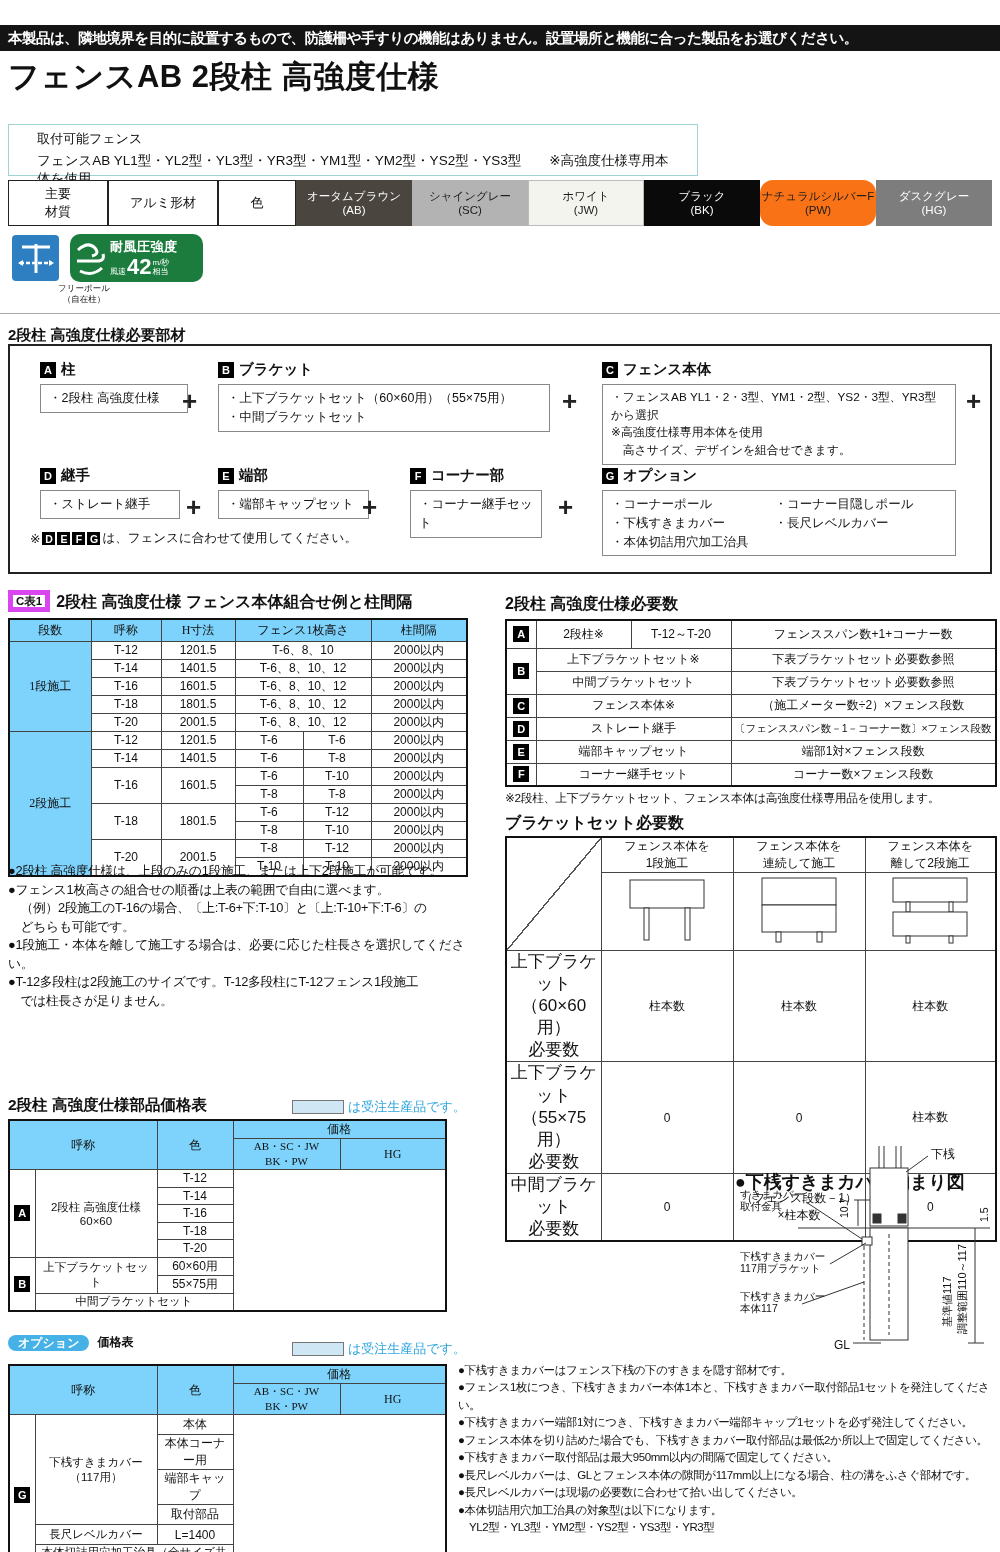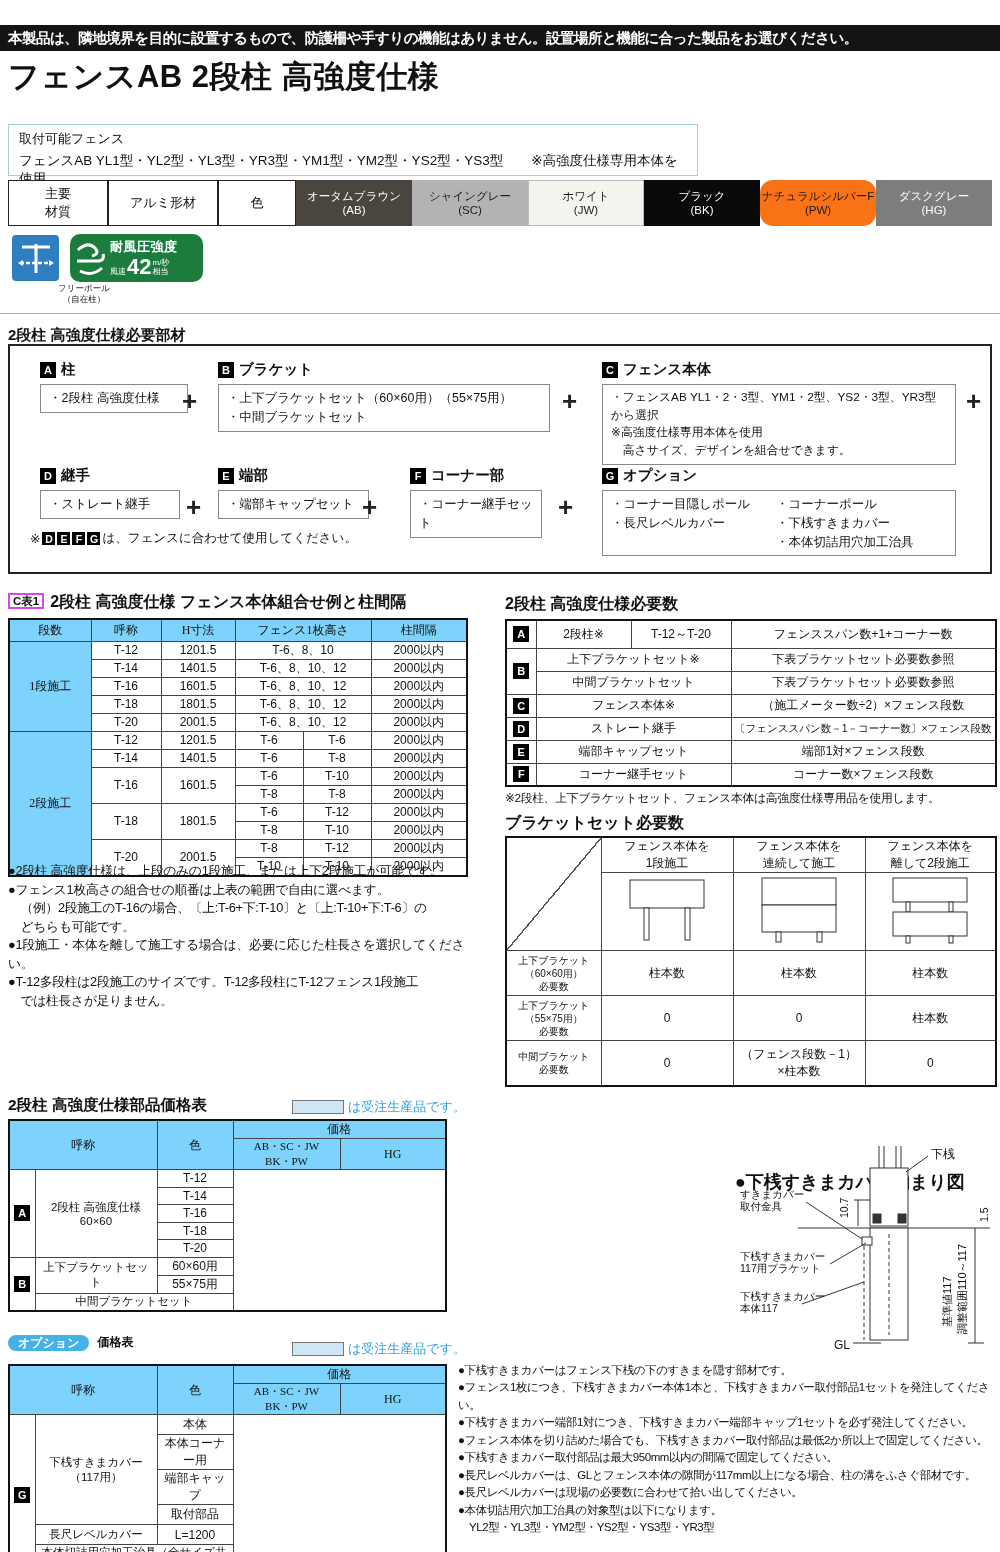--- a/index.html
+++ b/index.html
@@ -4,21 +4,21 @@
 <style>
   html,body{margin:0;padding:0;background:#fff;}
   body{width:1000px;height:1552px;position:relative;overflow:hidden;
        font-family:"Liberation Sans","DejaVu Sans",sans-serif;color:#111;}
   .abs{position:absolute;}
   
   .topbar{left:0;top:25px;width:1000px;height:26px;background:#141414;color:#fff;
           font-size:14.5px;font-weight:bold;line-height:26px;padding-left:8px;box-sizing:border-box;letter-spacing:-0.5px;white-space:nowrap;}
   .pagetitle{left:8px;top:56px;font-size:31px;font-weight:900;letter-spacing:0.5px;}
   .compat{left:8px;top:124px;width:690px;height:52px;border:1px solid #9fd2d2;box-sizing:border-box;
-          padding:5px 10px;font-size:13px;}
+          padding:5px 28px;font-size:13px;}
   .compat .l2{margin-top:4px;font-size:13.5px;}
   .compat .note{margin-left:28px;}
   
   .materials{left:8px;top:180px;height:46px;display:flex;}
   .mcell{box-sizing:border-box;border:1px solid #222;display:flex;align-items:center;justify-content:center;
          text-align:center;font-size:13px;white-space:pre-line;background:#fff;}
   .swatch{width:116px;display:flex;flex-direction:column;align-items:center;justify-content:center;
           font-size:11.5px;line-height:1.25;text-align:center;}
   
   .fp-icon{left:12px;top:235px;width:47px;height:46px;background:#2e7ec2;border-radius:4px;
@@ -48,41 +48,41 @@
         background:#000;color:#fff;font-size:11px;font-weight:bold;flex:none;}
   .chip.sm{width:13px;height:13px;font-size:9.5px;}
   
   table.t{border-collapse:collapse;table-layout:fixed;border:2px solid #111;background:#fff;}
   table.t th,table.t td{border:1px solid #444;text-align:center;vertical-align:middle;
         padding:0 2px;font-size:12px;white-space:pre-line;overflow:hidden;font-weight:normal;}
   .gray{background:#7dd3fc;font-family:Liberation Serif, serif;}
   .sm{font-size:10.5px !important;}
   .name{font-size:11.5px !important;}
   
-  .ctag{border:2px solid #d946ef;font-size:11.5px;padding:0px 3px;margin-right:6px;vertical-align:2px;}
+  .ctag{border:5px solid #d946ef;font-size:11.5px;padding:0px 3px;margin-right:6px;vertical-align:2px;}
   .ctitle-row{left:8px;top:592px;font-size:16px;font-weight:bold;}
   .ctable{left:8px;top:618px;}
   .ctable tr{height:16.5px;}
   .ctable thead tr{height:22px;}
   .notes{left:8px;top:862px;width:470px;font-size:12.8px;line-height:1.45;}
   .notes div{white-space:pre-line;letter-spacing:-0.3px;}
   
   .reqtitle{left:505px;top:594px;}
   .reqtable{left:505px;top:619px;}
   .reqtable tr{height:23px;}
   .reqtable tr:first-child{height:28px;}
   .reqnote{left:505px;top:791px;font-size:11.8px;letter-spacing:-0.3px;}
   
   .brtitle{left:505px;top:813px;text-align:right;}
   .brtable{left:505px;top:836px;}
   .brtable .hrow{height:32px;}
   .brtable .drow{height:78px;}
   .brtable .vrow{height:45px;}
   .brtable td.diag{background:linear-gradient(to bottom right,transparent 49.5%,#555 49.5%,#555 50.5%,transparent 50.5%);}
-  .brtable .lbl{font-size:10px;line-height:1.3;}
+  .brtable .lbl{font-size:17px;line-height:1.3;}
   
   .p1title{left:8px;top:1095px;font-size:15.5px;}
   .legend{display:flex;align-items:center;gap:4px;font-size:13px;color:#2aa3dc;}
   .lg1{left:292px;top:1098px;}
   .lg2{left:292px;top:1340px;}
   .lgd-swatch{width:52px;height:14px;background:#cfe6f4;border:1px solid #777;box-sizing:border-box;}
   .ptable tr{height:17.5px;}
   .ptable .hr1{height:18px;}
   .ptable .hr2{height:28px;}
   .ptable1{left:8px;top:1119px;}
@@ -235,27 +235,27 @@
       <div>・コーナー継手セット</div>
     </div>
   <div class="plus" style="left:548px;top:146px">+</div>
 
   <div class="part-h" style="left:592px;top:120px">
       <span class="chip">G</span>
       <span>オプション</span>
     </div>
   <div class="part-body gwrap" style="left:592px;top:144px;width:354px">
       <div>
-        <div>・コーナー目隠しポール</div>
-        <div>・長尺レベルカバー</div>
-      </div>
-      <div>
         <div>・コーナーポール</div>
         <div>・下桟すきまカバー</div>
         <div>・本体切詰用穴加工治具</div>
+      </div>
+      <div>
+        <div>・コーナー目隠しポール</div>
+        <div>・長尺レベルカバー</div>
       </div>
     </div>
 
   <div class="pnote" style="left:20px;top:184px">
       <span>※</span>
       <span class="chip sm">D</span>
       <span class="chip sm">E</span>
       <span class="chip sm">F</span>
       <span class="chip sm">G</span>
       <span>は、フェンスに合わせて使用してください。</span>
@@ -636,21 +636,21 @@
         <td>本体コーナー用</td>
       </tr>
       <tr>
         <td>端部キャップ</td>
       </tr>
       <tr>
         <td>取付部品</td>
       </tr>
       <tr>
         <td class="name">長尺レベルカバー</td>
-        <td>L=1200</td>
+        <td>L=1400</td>
       </tr>
       <tr>
         <td colspan="2" class="name sm">本体切詰用穴加工治具（全サイズ共通）</td>
       </tr>
     </tbody>
 </table>
 
 <div class="abs bullets">
     <div>●下桟すきまカバーはフェンス下桟の下のすきまを隠す部材です。</div>
     <div>●フェンス1枚につき、下桟すきまカバー本体1本と、下桟すきまカバー取付部品1セットを発注してください。</div>

